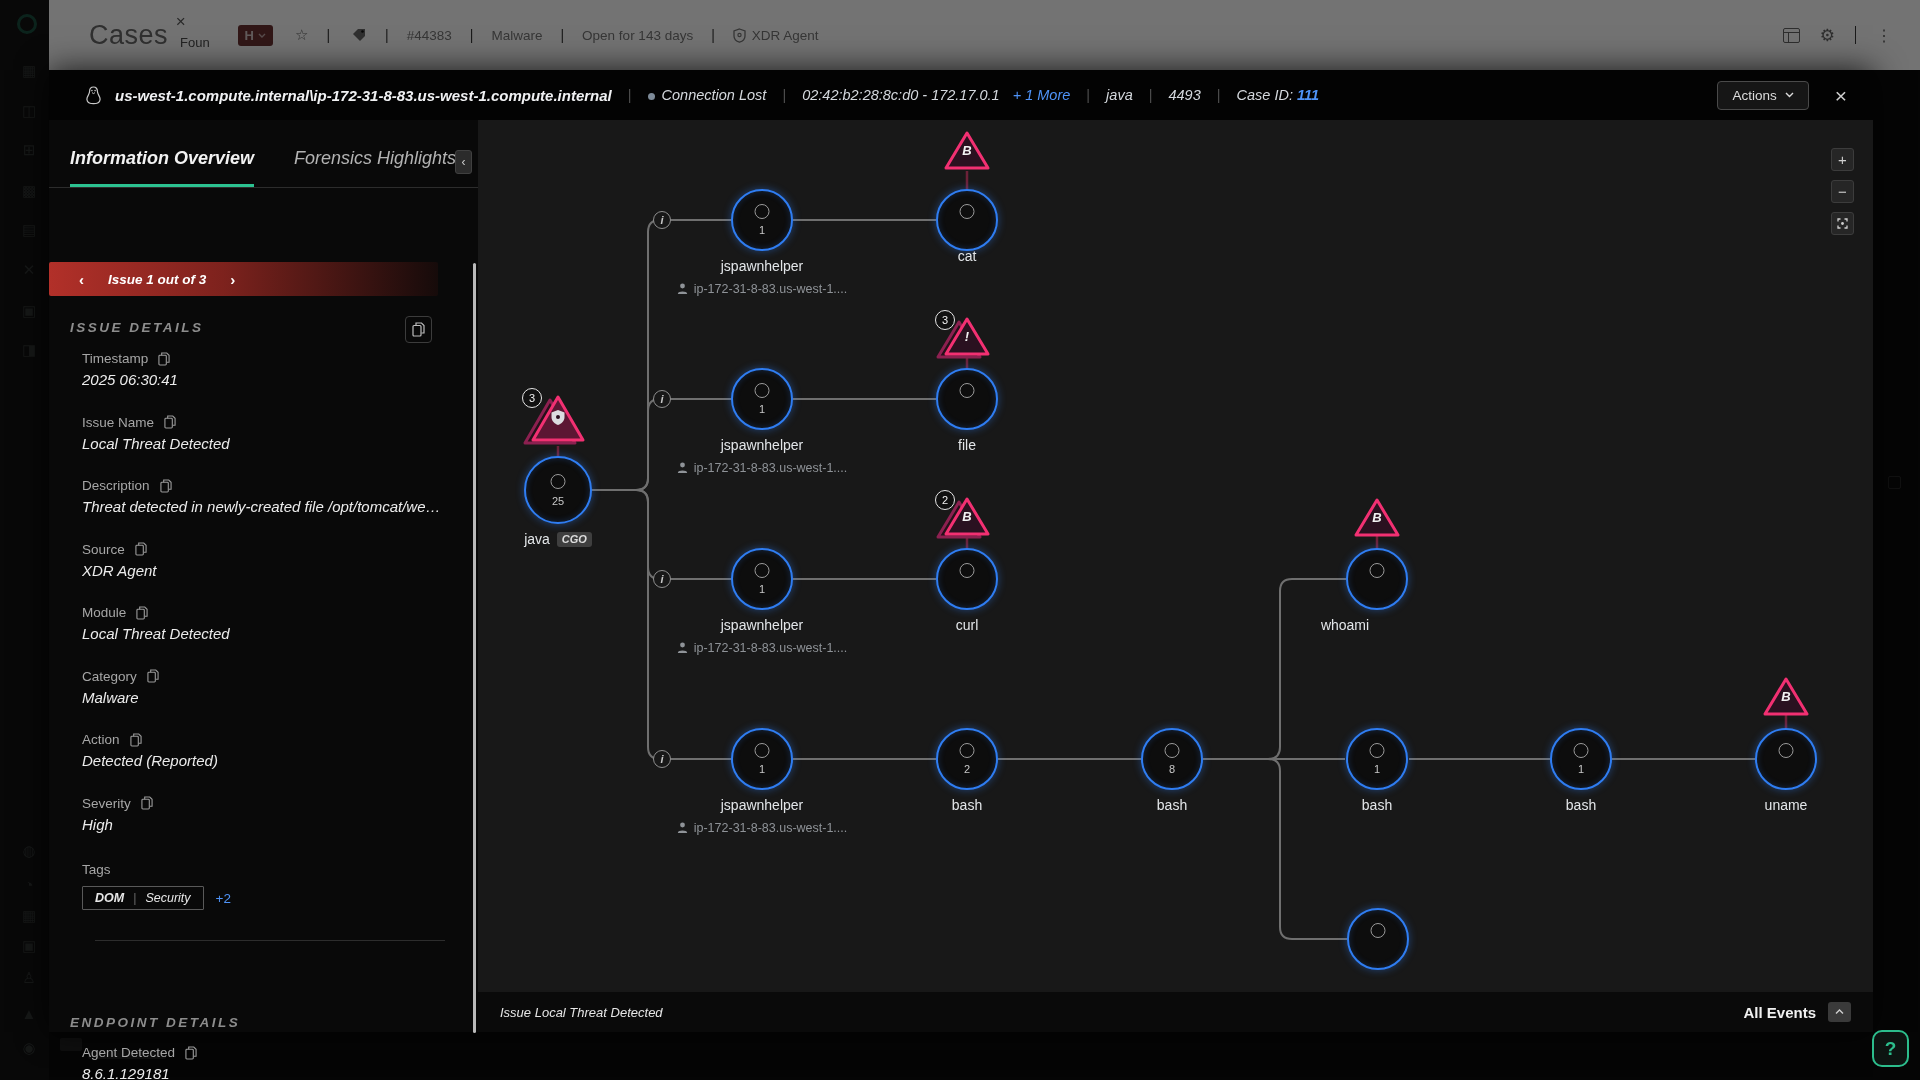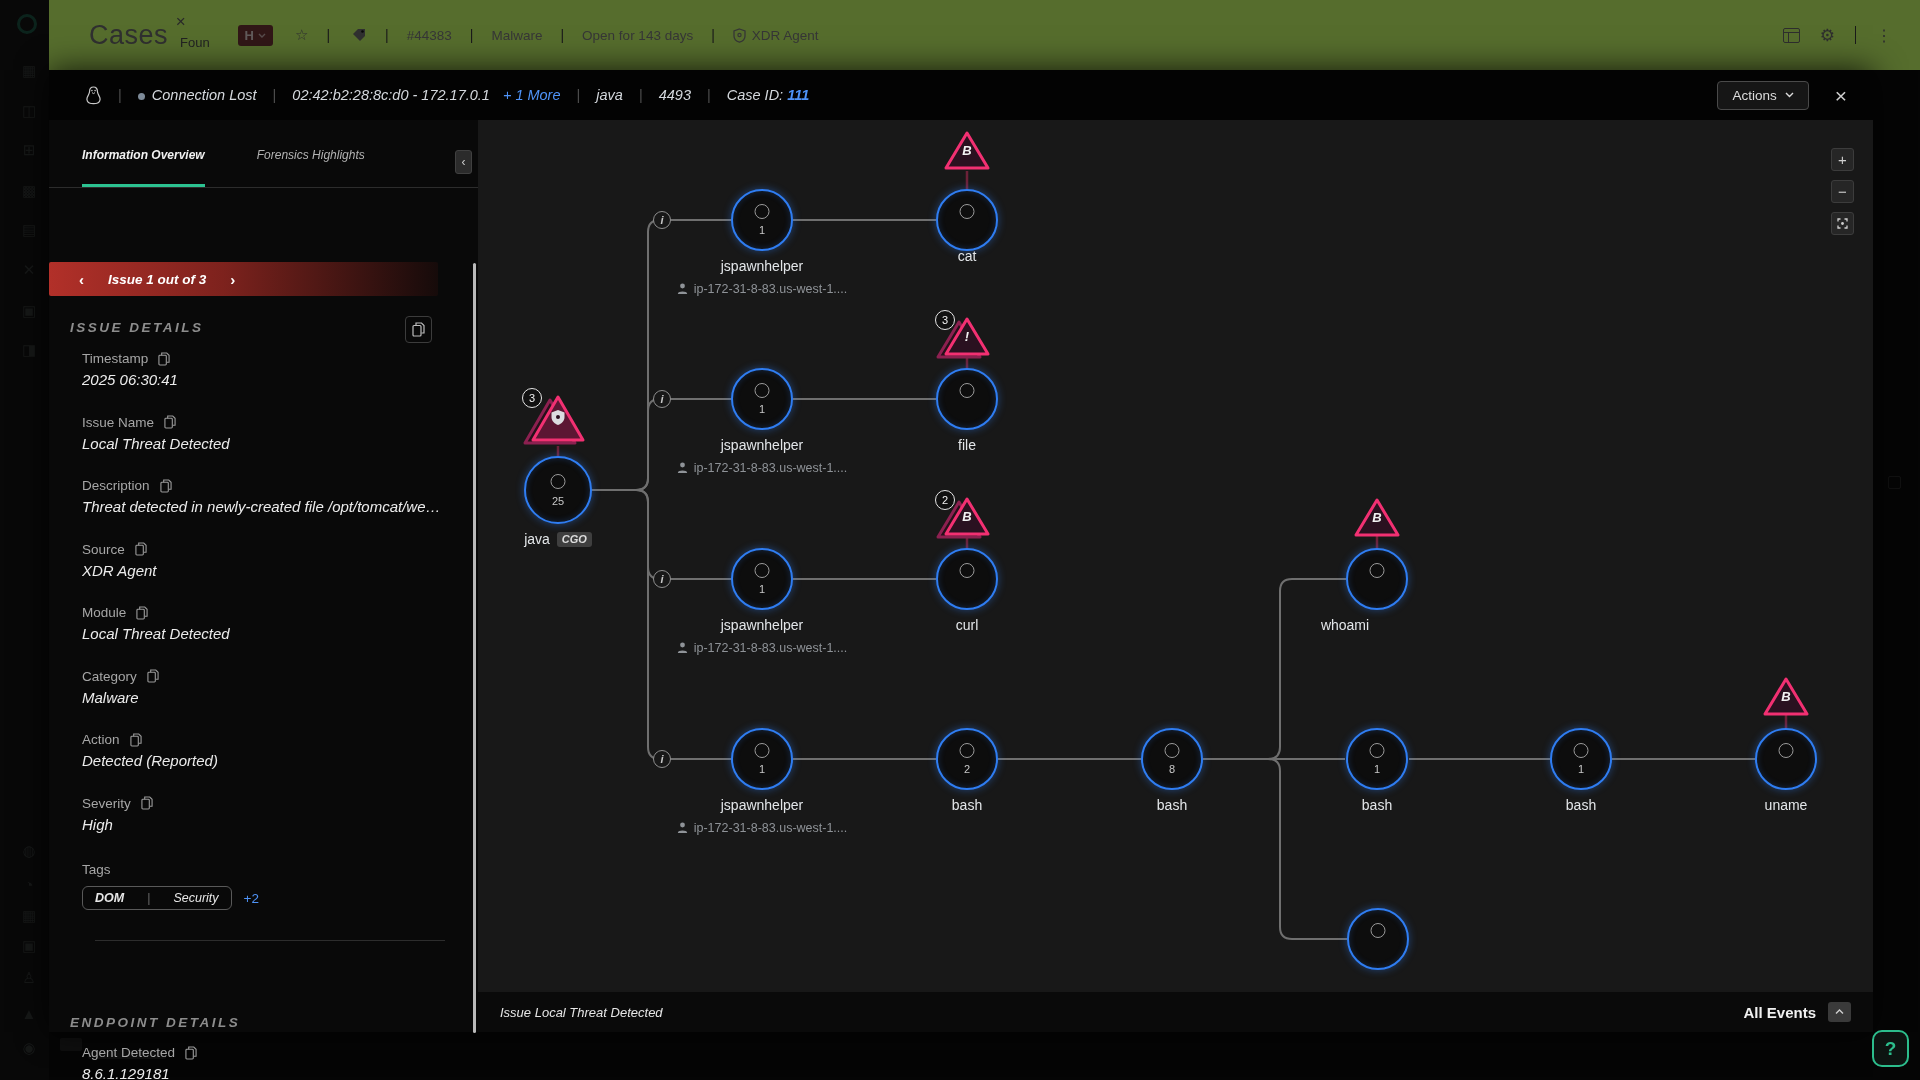--- a/index.html
+++ b/index.html
@@ -7,21 +7,21 @@
   body { font-family:"Liberation Sans", sans-serif; color:#ddd; position:relative; }
   .it { font-style:italic; }
 
   
   .page { position:absolute; inset:0; background:#0d0d0d; z-index:0; }
   .app-rail { position:absolute; left:0; top:0; width:49px; height:1080px; background:#121212; }
   .rail-icon { position:absolute; left:20px; width:18px; height:18px; color:#9fb0ae; opacity:.22;
                font-size:15px; text-align:center; line-height:18px; }
   .rail-logo { position:absolute; left:17px; top:14px; width:20px; height:20px; border:3px solid #2cc291;
                border-radius:50%; opacity:.35; }
-  .app-bar { position:absolute; left:49px; top:0; right:0; height:70px; background:#bef264;
+  .app-bar { position:absolute; left:49px; top:0; right:0; height:70px; background:#ffffff;
              display:flex; align-items:center; }
   .app-title { font-size:27px; color:#6a6a6a; margin-left:40px; letter-spacing:.5px; }
   .app-sub { font-size:13px; color:#4c4c4c; margin-left:12px; margin-top:14px; }
   .chip-close { color:#5a5a5a; font-size:17px; margin-left:-34px; margin-top:-26px; }
   .sev-badge { margin-left:52px; background:#6e3434; color:#d8c7c7; border-radius:3px; font-size:13px;
                font-weight:bold; padding:3px 7px; display:flex; align-items:center; gap:4px; }
   .sev-badge svg { opacity:.8; }
   .bar-ico { color:#6b6b6b; margin-left:22px; font-size:15px; }
   .bar-sep { color:#3a3a3a; margin-left:18px; font-size:14px; }
   .bar-meta { color:#787878; font-size:13.5px; margin-left:18px; display:flex; align-items:center; gap:6px; }
@@ -49,43 +49,43 @@
   .status-dot { width:7px; height:7px; border-radius:50%; background:#7e8b99; display:inline-block; margin-right:7px; }
   .blue { color:#4f93f7; }
   .mh-right { margin-left:auto; display:flex; align-items:center; gap:26px; }
   .actions-btn { background:#161616; border:1px solid #4a4a4a; border-radius:4px; color:#dcdcdc;
                  font-size:13.5px; padding:6px 14px; display:flex; align-items:center; gap:8px; cursor:pointer; }
   .m-close { color:#cfcfcf; font-size:21px; line-height:1; cursor:pointer; }
 
   
   .panel { position:absolute; left:0; top:50px; width:429px; bottom:0; background:#090909; }
   .tabs { display:flex; gap:40px; padding:28px 0 0 21px; border-bottom:1px solid #2c2c2c; height:68px; }
-  .tab { font-size:12px; color:#b3b3b3; padding-bottom:12px; cursor:pointer;margin-left:12px; }
+  .tab { font-size:18px; color:#b3b3b3; padding-bottom:12px; cursor:pointer; }
   .tab.active { color:#f2f2f2; font-weight:bold; border-bottom:3px solid #2cc291; }
   .issue-bar { position:absolute; left:0; top:142px; width:389px; height:34px; border-radius:2px;
                background:linear-gradient(90deg,#b23029 0%, #7d221d 45%, rgba(60,16,13,.25) 100%);
                display:flex; align-items:center; color:#fff; }
   .issue-bar .chev { font-size:15px; font-weight:bold; cursor:pointer; font-style:normal; }
   .issue-bar .chev.l { margin-left:30px; }
   .issue-bar .chev.r { margin-left:24px; }
   .issue-bar .txt { margin-left:24px; font-size:13.5px; font-weight:bold; }
   .sec-title { position:absolute; left:21px; font-size:13.5px; font-weight:bold; letter-spacing:2.5px; color:#8d8d8d; }
   .copyall { position:absolute; left:356px; top:196px; width:27px; height:27px; border:1px solid #3c3c3c;
              border-radius:4px; display:flex; align-items:center; justify-content:center; cursor:pointer; }
   .fields { position:absolute; left:33px; top:231px; width:370px; display:flex; flex-direction:column; }
   .field { height:63.5px; }
   .flabel { display:flex; align-items:center; gap:10px; font-size:13.5px; color:#a6a6a6; }
   .fvalue { margin-top:5px; font-size:15px; color:#ececec; font-style:italic; white-space:nowrap;
             overflow:hidden; text-overflow:ellipsis; max-width:360px; }
   .copy-ic { display:inline-block; cursor:pointer; line-height:0; }
   .tags-wrap { position:absolute; left:33px; top:742px; }
   .tags-label { font-size:13.5px; color:#a6a6a6; }
   .tag-row { margin-top:9px; display:flex; align-items:center; gap:12px; }
-  .tag-chip { border:1px solid #595959; border-radius:6px; padding:4px 12px; display:flex; align-items:center;
-              gap:23px; font-size:12.5px; color:#e8e8e8; font-style:italic; }
+  .tag-chip { border:1px solid #595959; border-radius:1px; padding:4px 12px; display:flex; align-items:center;
+              gap:9px; font-size:12.5px; color:#e8e8e8; font-style:italic; }
   .tag-chip .tsep { color:#666; font-style:normal; }
   .tag-more { color:#4f93f7; font-size:13.5px; cursor:pointer; }
   .divider { position:absolute; left:46px; top:820px; width:350px; border-top:1px solid #2d2d2d; }
   .scrollbar { position:absolute; left:424px; top:143px; width:3px; height:770px; background:#d9d9d9;
                opacity:.85; border-radius:2px; }
   .collapse-btn { position:absolute; left:406px; top:80px; width:17px; height:24px; background:#2b2b2b;
                   border:1px solid #404040; border-radius:3px; color:#cfcfcf; font-size:12px; line-height:22px;
                   text-align:center; cursor:pointer; z-index:3; }
 
   
@@ -202,20 +202,21 @@
 <div class="modal">
 
   <div class="m-header">
     <div class="mh-left it">
       <svg width="17" height="19" viewBox="0 0 17 19">
         <path d="M8.5 1 C5.8 1 4.6 3 4.6 5.2 C4.6 7.5 3 9.5 2.2 11.5 C1.3 13.8 2.5 16.5 5 17.3 C6 17.7 11 17.7 12 17.3 C14.5 16.5 15.7 13.8 14.8 11.5 C14 9.5 12.4 7.5 12.4 5.2 C12.4 3 11.2 1 8.5 1 Z" fill="none" stroke="#c9c9c9" stroke-width="1.2"></path>
         <circle cx="6.9" cy="4.6" r="0.8" fill="#c9c9c9"></circle>
           <circle cx="10.1" cy="4.6" r="0.8" fill="#c9c9c9"></circle>
         <path d="M7 6.6 L8.5 7.6 L10 6.6" fill="none" stroke="#c9c9c9" stroke-width="1"></path>
       </svg>
+      <span class="mh-host">us-west-1.compute.internal\ip-172-31-8-83.us-west-1.compute.internal</span>
       <span class="mh-sep">|</span>
       <span><span class="status-dot"></span><span>Connection Lost</span></span>
       <span class="mh-sep">|</span>
       <span>02:42:b2:28:8c:d0 - 172.17.0.1</span>
       <span class="blue">+ 1 More</span>
       <span class="mh-sep">|</span>
       <span>java</span>
       <span class="mh-sep">|</span>
       <span>4493</span>
       <span class="mh-sep">|</span>

